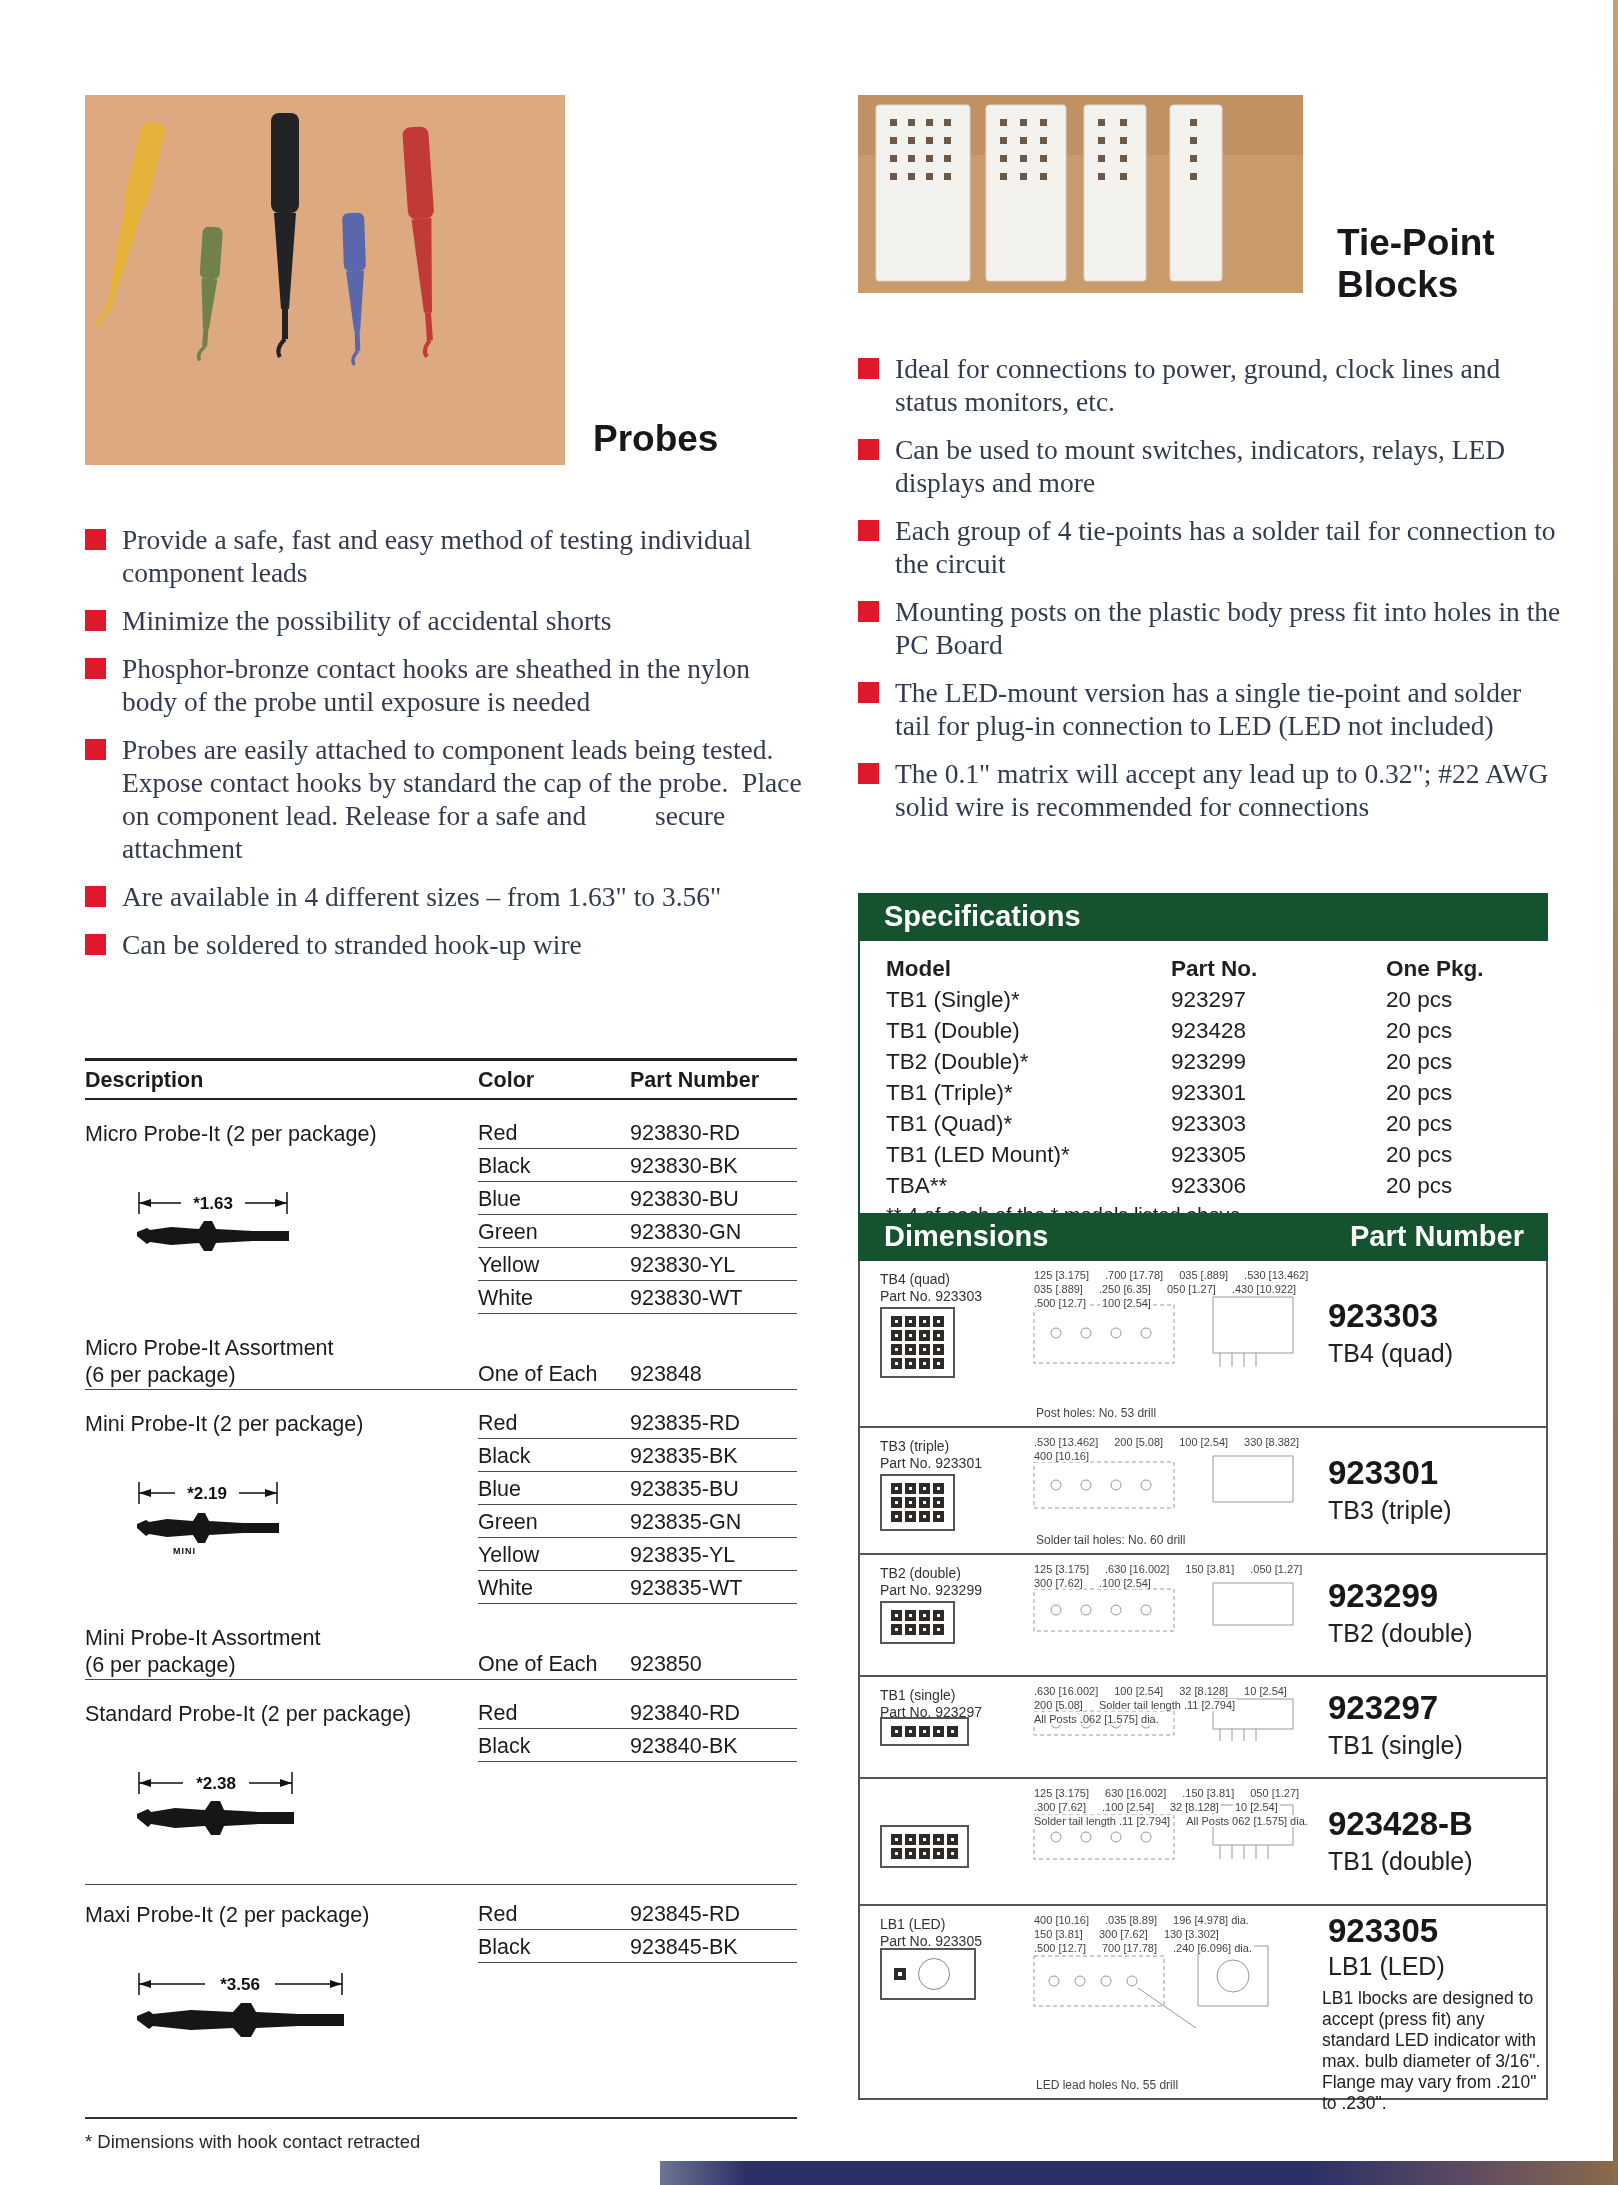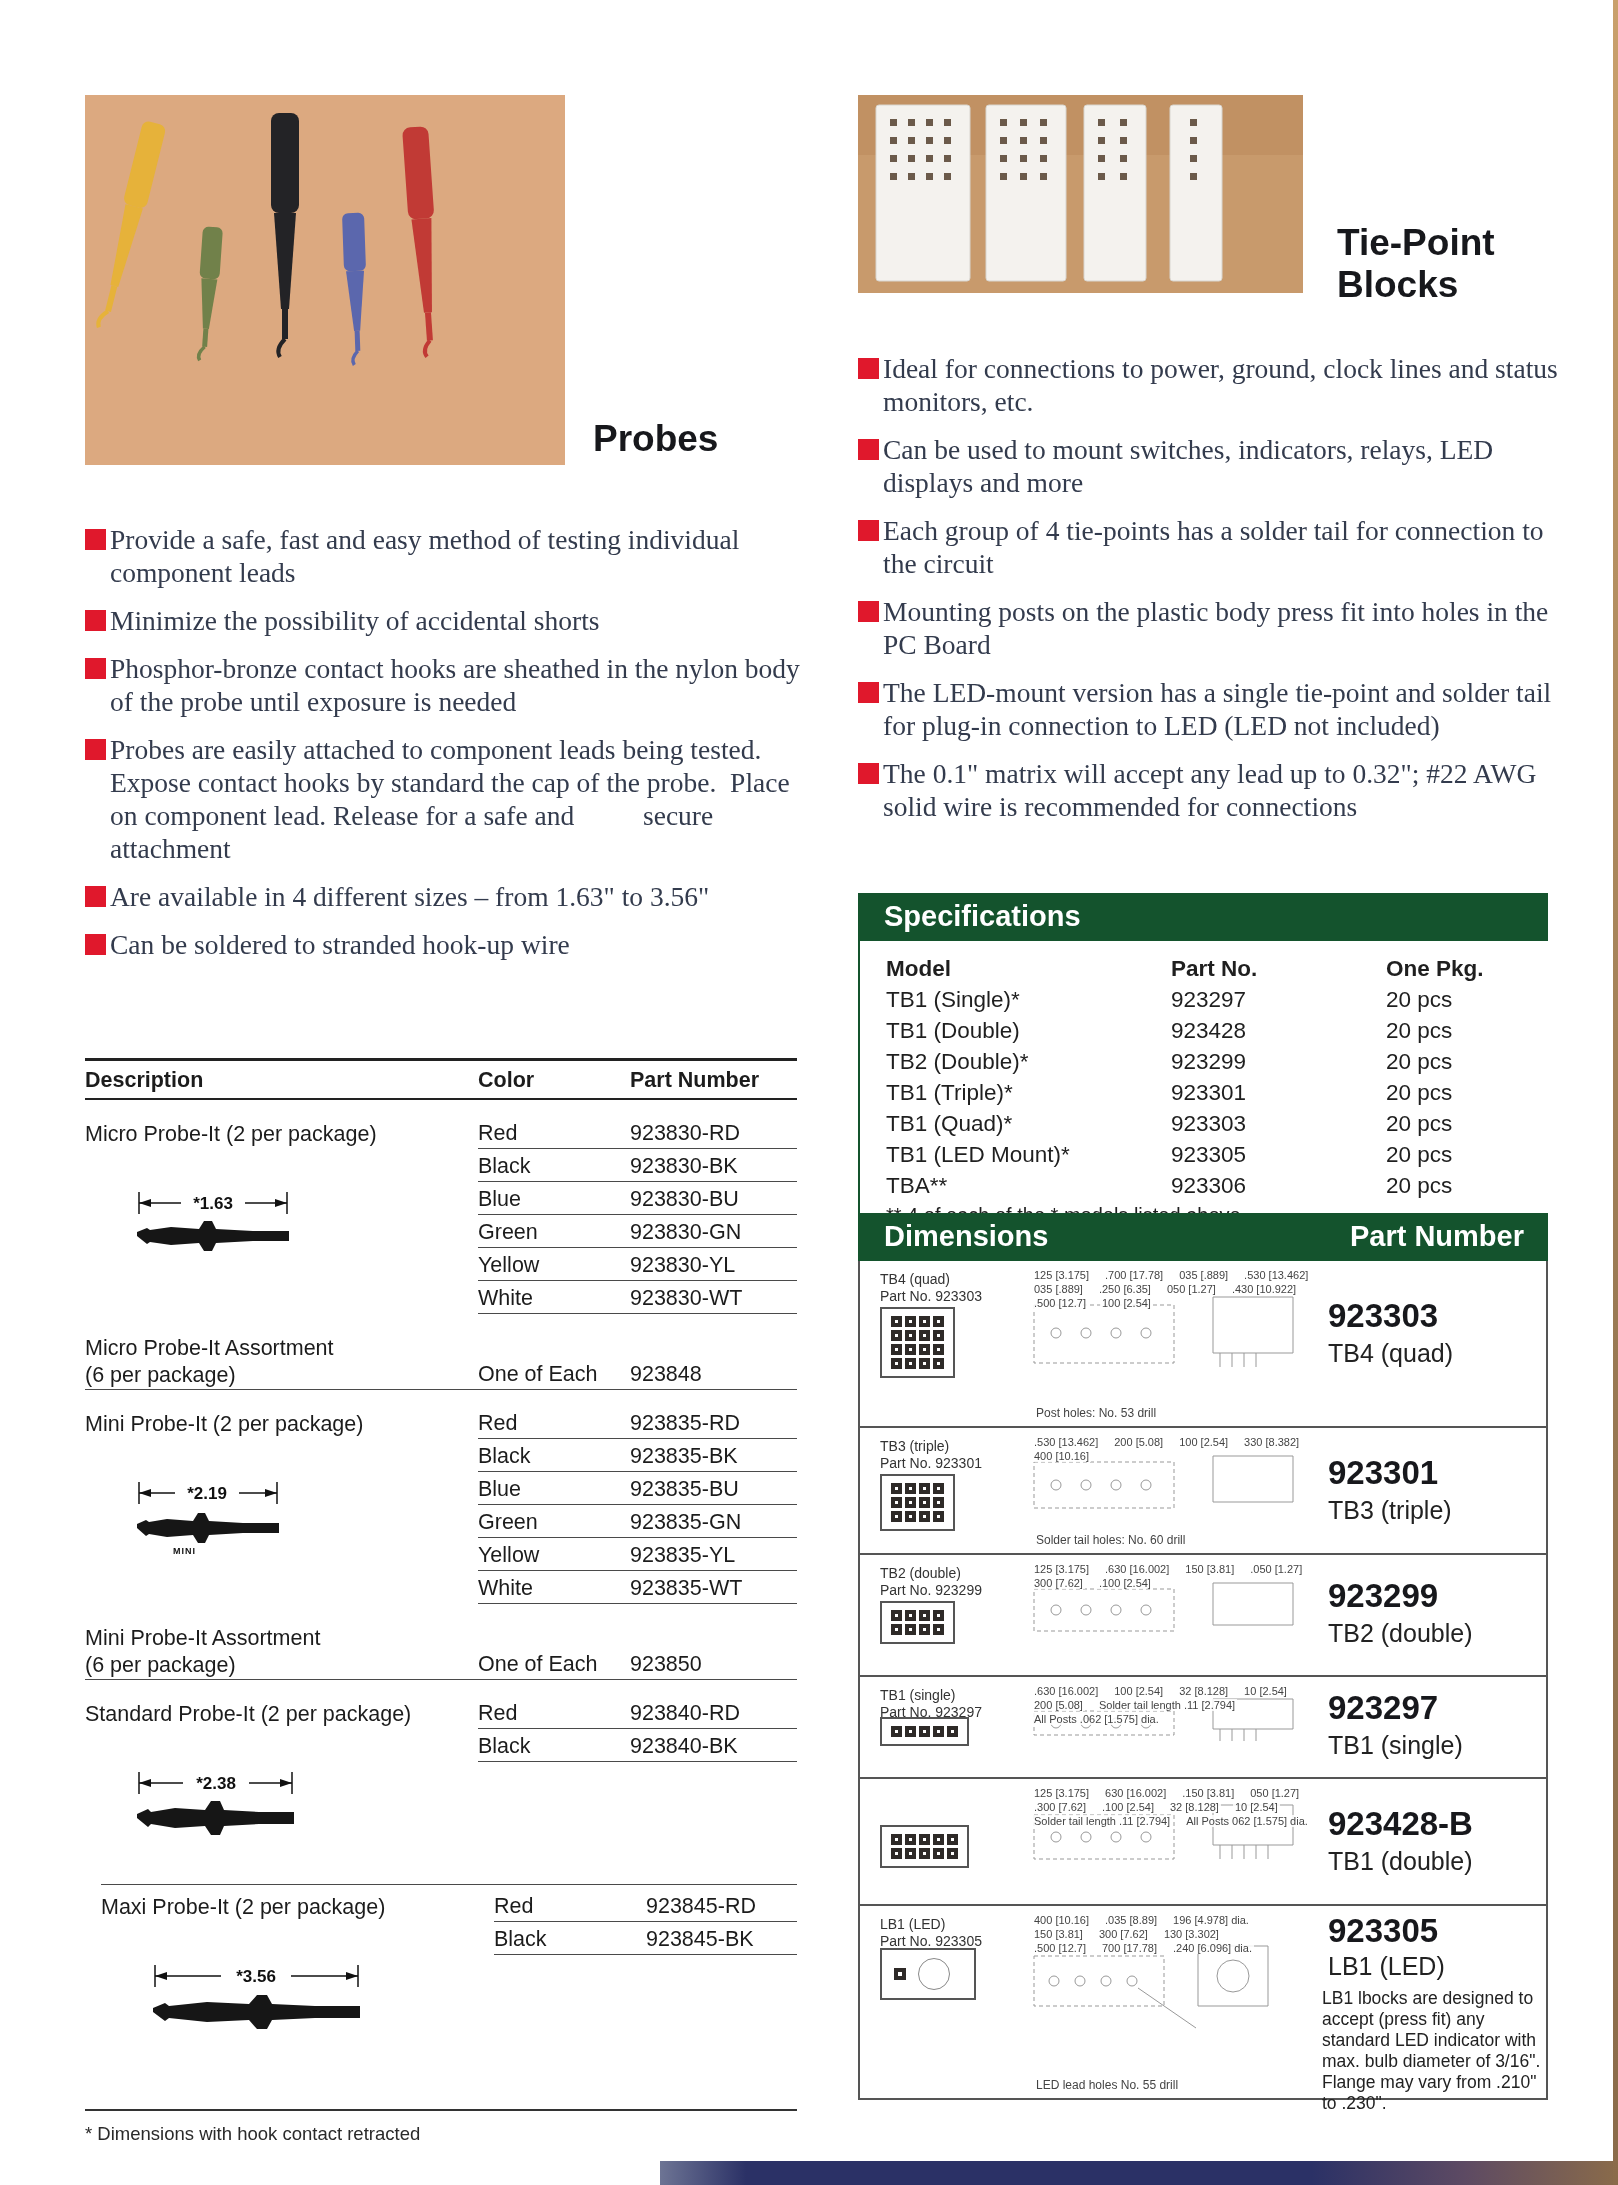--- a/index.html
+++ b/index.html
@@ -7,36 +7,36 @@
         font-family:"Liberation Sans",sans-serif;color:#1c1c1c;}
   
   .photo-left{position:absolute;left:85px;top:95px;width:480px;height:370px;}
   .photo-right{position:absolute;left:858px;top:95px;width:445px;height:198px;}
   .probes-title{position:absolute;left:593px;top:418px;font-size:37px;font-weight:bold;color:#17181c;}
   .tie-title{position:absolute;left:1337px;top:222px;font-size:37px;font-weight:bold;line-height:42px;color:#17181c;}
   
   .bullets{position:absolute;display:flex;flex-direction:column;gap:15px;}
   .bullets-left{left:85px;top:523px;width:720px;}
   .bullets-right{left:858px;top:352px;width:705px;}
-  .bullet-item{display:flex;gap:4px;font-family:"Liberation Serif",serif;font-size:27.5px;line-height:33px;color:#333b4d;}
+  .bullet-item{display:flex;gap:16px;font-family:"Liberation Serif",serif;font-size:27.5px;line-height:33px;color:#333b4d;}
   .bullet-sq{flex:none;width:21px;height:21px;margin-top:6px;background:#e0182c;}
   .bullet-text{white-space:pre-wrap;}
   
   .ltable{position:absolute;left:85px;top:1058px;width:712px;}
   .lt-header{display:grid;grid-template-columns:393px 152px 1fr;border-top:3px solid #222;
              border-bottom:2px solid #222;font-size:21.5px;font-weight:bold;padding:7px 0 5px;}
   .lgroup{display:grid;grid-template-columns:393px 1fr;margin-top:16px;}
   .gdesc{font-size:21.5px;line-height:27px;padding-top:5px;}
   .gdesc.narrow{max-width:258px;}
   .crow{display:grid;grid-template-columns:152px 1fr;font-size:21.5px;line-height:26px;
         padding:4px 0 2px;border-bottom:1.7px solid #4a4a4a;}
   .lgroup.assort{border-bottom:1.7px solid #4a4a4a;}
   .lgroup.assort .crow{border-bottom:none;}
   .lgroup.assort .grows{align-self:end;}
-  .lgroup.topline{border-top:1.7px solid #4a4a4a;margin-top:14px;padding-top:4px;margin-left:16px;}
+  .lgroup.topline{border-top:1.7px solid #4a4a4a;margin-top:14px;padding-top:12px;}
   .gdiagram{margin:42px 0 26px 48px;}
   .dim-text{font-size:17px;font-weight:bold;fill:#111;font-family:"Liberation Sans",sans-serif;}
   .mini-text{font-size:9px;font-weight:bold;fill:#111;letter-spacing:1px;}
   .lt-footnote{border-top:2px solid #333;margin-top:44px;padding-top:12px;font-size:18.5px;color:#2a2a2a;}
   
   .panel-bar{background:#14532d;color:#fff;font-weight:bold;font-size:29px;padding:7px 24px 8px 26px;}
   .specs{position:absolute;left:858px;top:893px;width:690px;}
   .specs-body{border-left:2px solid #14532d;padding:12px 0 8px 26px;}
   .spec-grid{display:grid;grid-template-columns:285px 215px 1fr;font-size:22.5px;line-height:31px;color:#1f1f1f;}
   .spec-head{font-weight:bold;}

